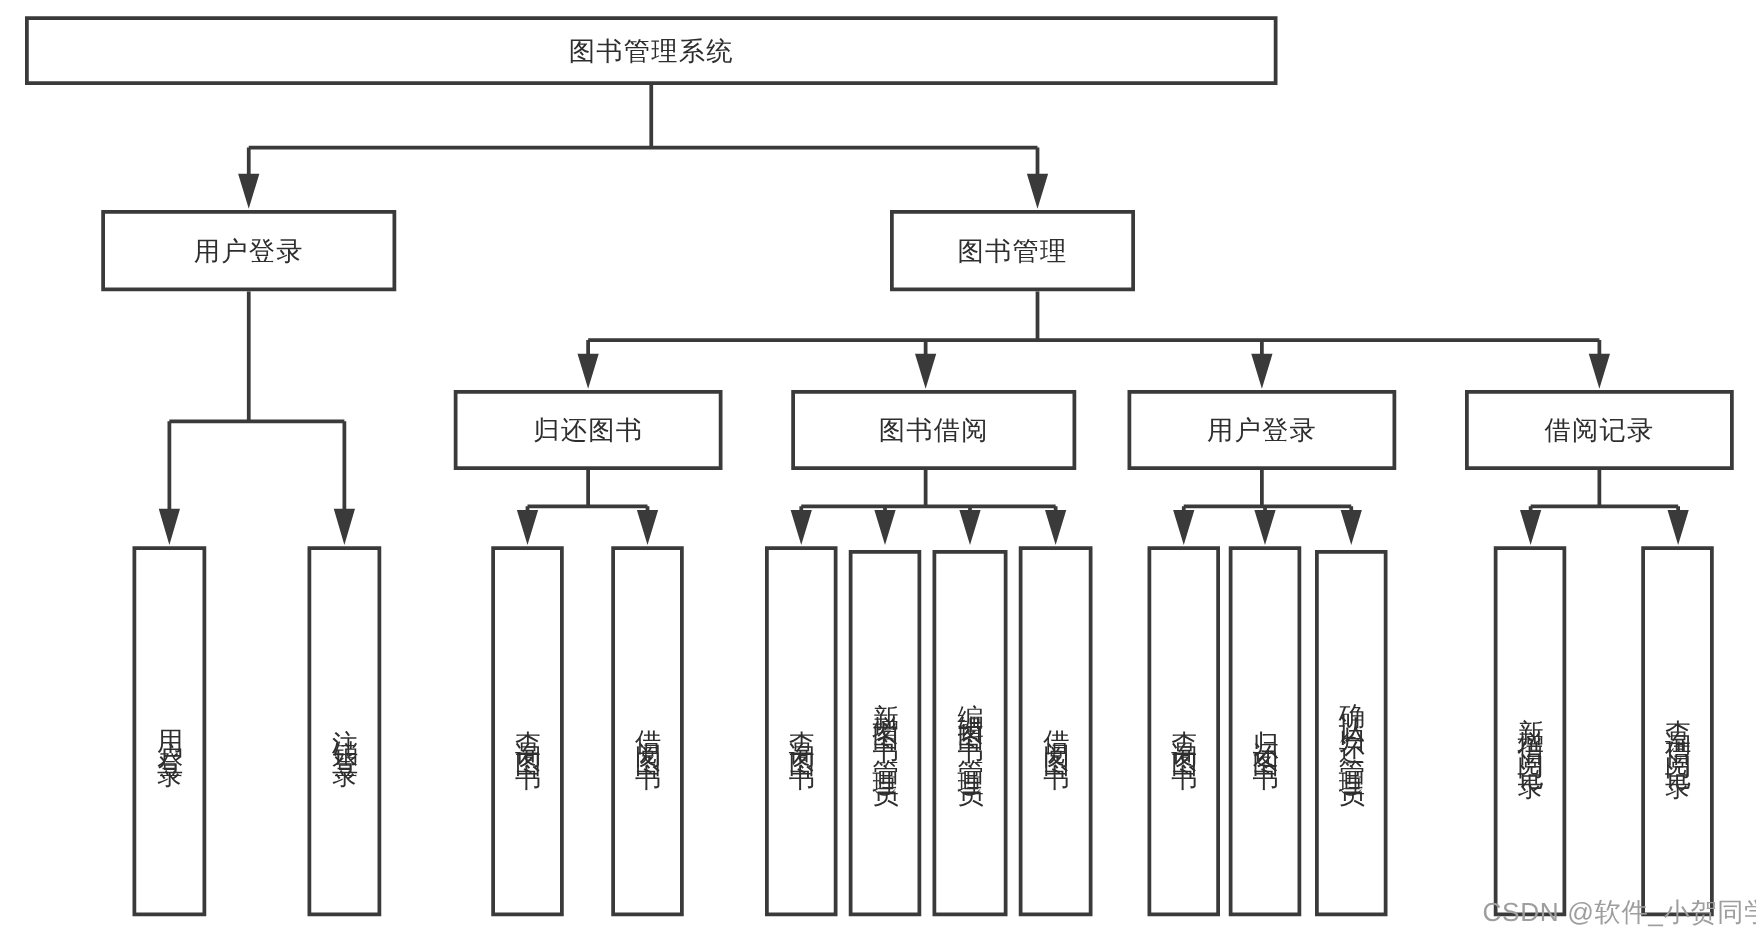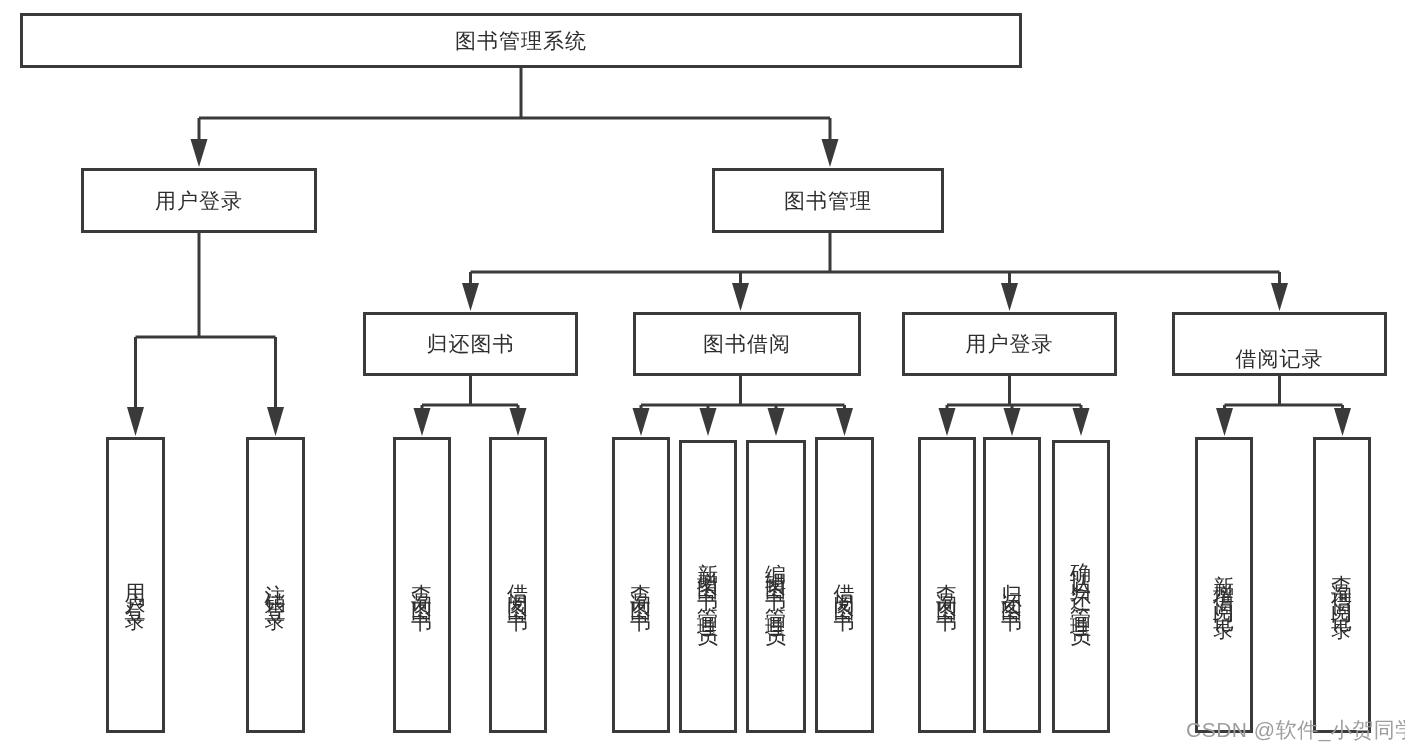--- a/index.html
+++ b/index.html
@@ -75,34 +75,34 @@
              M1216 408 h17 L1224.5 436 Z  M1334 408 h17 L1342.5 436 Z"></path>
   </svg>
 
   <div class="node" style="left:20px; top:13px; width:1002px; height:55px;">
     <span class="hlabel">图书管理系统</span>
   </div>
 
   <div class="node" style="left:81px; top:168px; width:236px; height:65px;">
     <span class="hlabel">用户登录</span>
   </div>
-  <div class="node" style="left:712px; top:168px; width:232px; height:65px;justify-content:center;">
+  <div class="node" style="left:712px; top:168px; width:196px; height:65px;justify-content:center;">
     <span class="hlabel">图书管理</span>
   </div>
 
   <div class="node" style="left:363px; top:312px; width:215px; height:64px;">
     <span class="hlabel">归还图书</span>
   </div>
   <div class="node" style="left:633px; top:312px; width:228px; height:64px;">
     <span class="hlabel">图书借阅</span>
   </div>
   <div class="node" style="left:902px; top:312px; width:215px; height:64px;">
     <span class="hlabel">用户登录</span>
   </div>
-  <div class="node" style="left:1172px; top:312px; width:215px; height:64px;align-items:flex-end;">
+  <div class="node" style="left:1172px; top:312px; width:215px; height:64px;">
     <span class="hlabel">借阅记录</span>
   </div>
 
   <div class="node" style="left:106px; top:437px; width:59px; height:296px;">
     <span class="vlabel">用户登录</span>
   </div>
   <div class="node" style="left:246px; top:437px; width:59px; height:296px;">
     <span class="vlabel">注销登录</span>
   </div>
 

